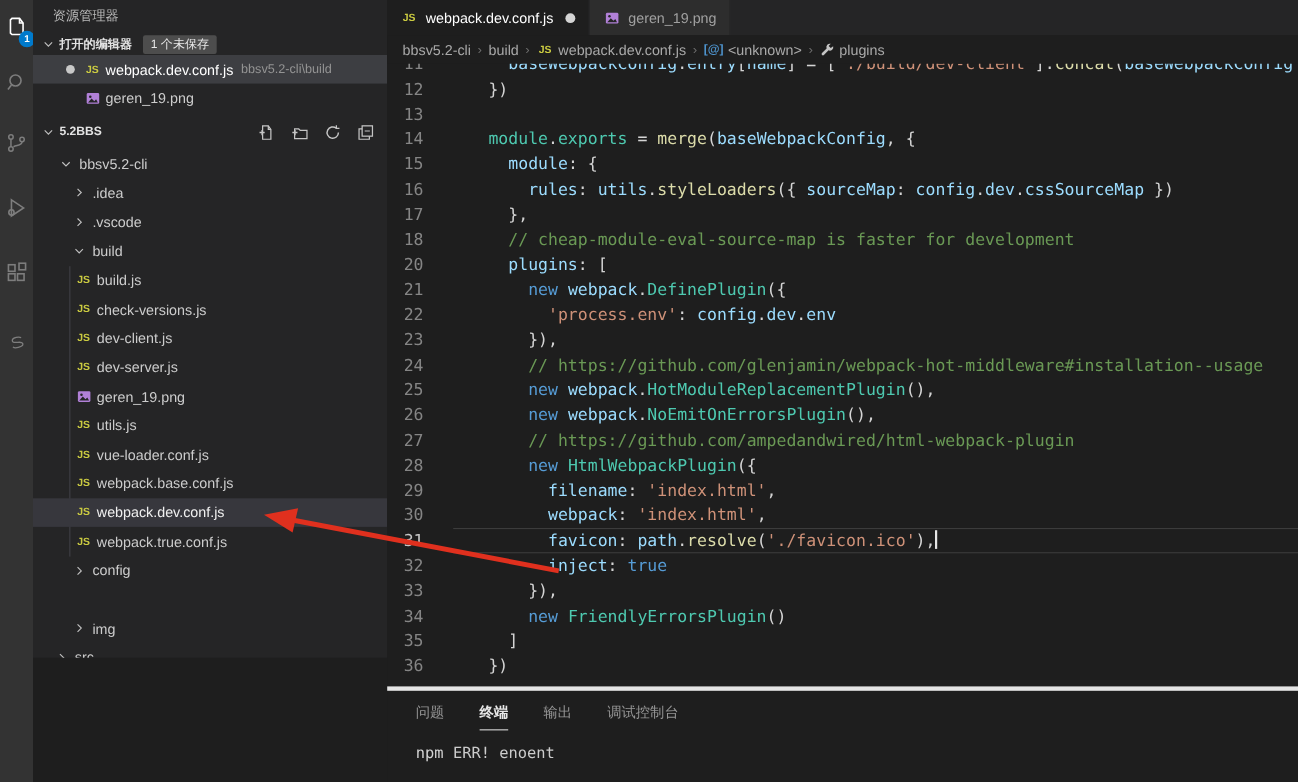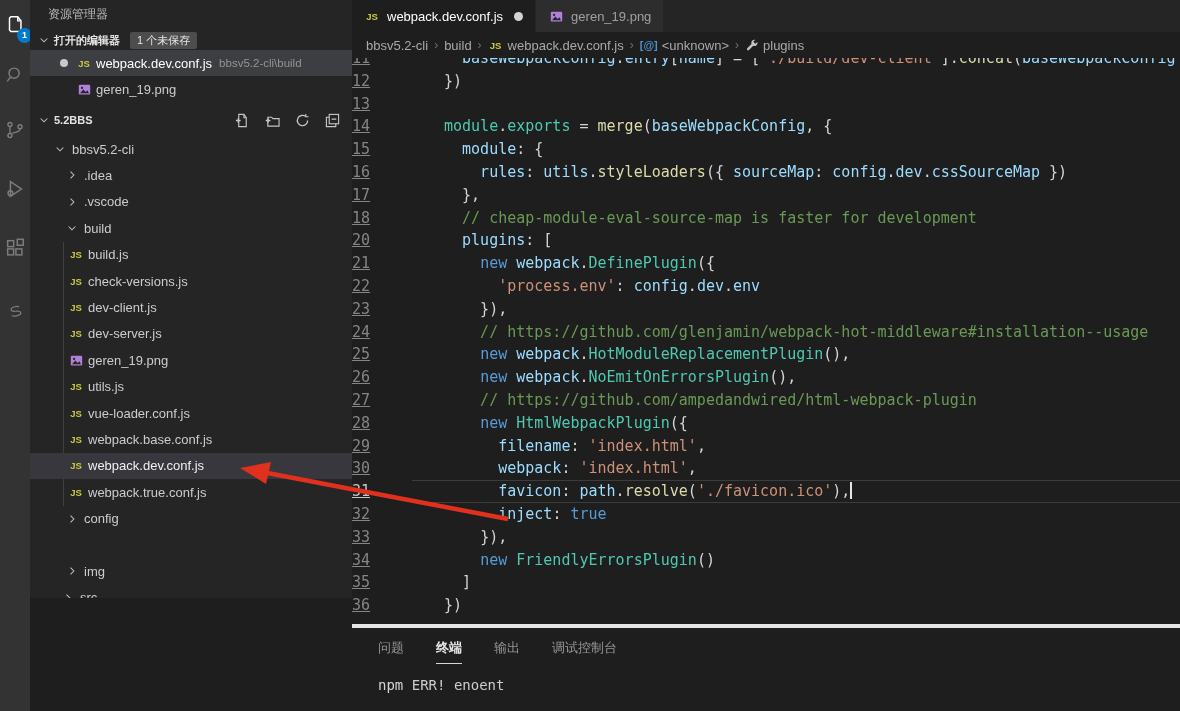--- a/index.html
+++ b/index.html
@@ -43,21 +43,21 @@
   .tab.active{background:#1e1e1e;color:#ffffff;}
   .tab-dot{width:9px;height:9px;border-radius:50%;background:#d4d4d4;margin-left:4px;}
   #breadcrumbs{position:absolute;top:32px;left:0;right:0;height:26px;display:flex;align-items:center;padding-left:14px;gap:5px;font-size:13px;color:#a9a9a9;background:#1e1e1e;white-space:nowrap;}
   .bc-sep{color:#6e6e6e;font-size:12px;margin:0 1px;}
   .bc-item{display:flex;align-items:center;gap:4px;}
   .bc-sym{color:#4e94ce;font-size:11px;font-weight:bold;}
   
   #codewrap{position:absolute;top:58px;left:0;right:0;bottom:83px;overflow:hidden;}
   #lines{margin-top:-11px;font-family:"DejaVu Sans Mono",monospace;font-size:15px;}
   .line{position:relative;height:22.8px;line-height:22.8px;white-space:pre;display:flex;}
-  .lnum{display:inline-block;width:48px;text-align:left;color:#858585;flex:none;text-decoration:underline;}
+  .lnum{display:inline-block;width:48px;text-align:center;color:#858585;flex:none;}
   .ltext{margin-left:44px;}
   .line.current .lnum{color:#c6c6c6;}
   .line.current::before{content:'';position:absolute;left:60px;right:0;top:0;bottom:0;
       border-top:1px solid #3c3c3c;border-bottom:1px solid #3c3c3c;pointer-events:none;}
   .tok-d{color:#d4d4d4}.tok-v{color:#9cdcfe}.tok-k{color:#569cd6}.tok-f{color:#dcdcaa}
   .tok-t{color:#4ec9b0}.tok-s{color:#ce9178}.tok-c{color:#6a9955}
   .cursor{display:inline-block;width:2px;height:17px;background:#e6e6e6;vertical-align:-3px;}
   
   #panel{position:absolute;left:0;right:0;bottom:0;height:83px;background:#1e1e1e;border-top:4px solid #e5e5e5;}
   #paneltabs{display:flex;gap:32px;padding:11px 0 0 26px;font-size:13px;}
@@ -267,21 +267,21 @@
           <span class="name-gap">config</span>
         </div>
         <div class="tree-row" style="top: 422.4px; padding-left: 34px;">
           <span class="tw-chevron">
             <svg width="12" height="12" viewBox="0 0 16 16" fill="none" stroke="currentColor" stroke-width="1.4">
               <path d="M6 3.5 10.5 8 6 12.5"></path>
             </svg>
           </span>
           <span class="name-gap">img</span>
         </div>
-        <div class="tree-row" style="top: 448.8px; padding-left: 30px;">
+        <div class="tree-row" style="top: 448.8px; padding-left: 18px;">
           <span class="tw-chevron">
             <svg width="12" height="12" viewBox="0 0 16 16" fill="none" stroke="currentColor" stroke-width="1.4">
               <path d="M6 3.5 10.5 8 6 12.5"></path>
             </svg>
           </span>
           <span class="name-gap">src</span>
         </div>
         <div class="tree-row" style="top: 475.2px; ">
           <span class="tw-chevron">
             <svg width="12" height="12" viewBox="0 0 16 16" fill="none" stroke="currentColor" stroke-width="1.4">

